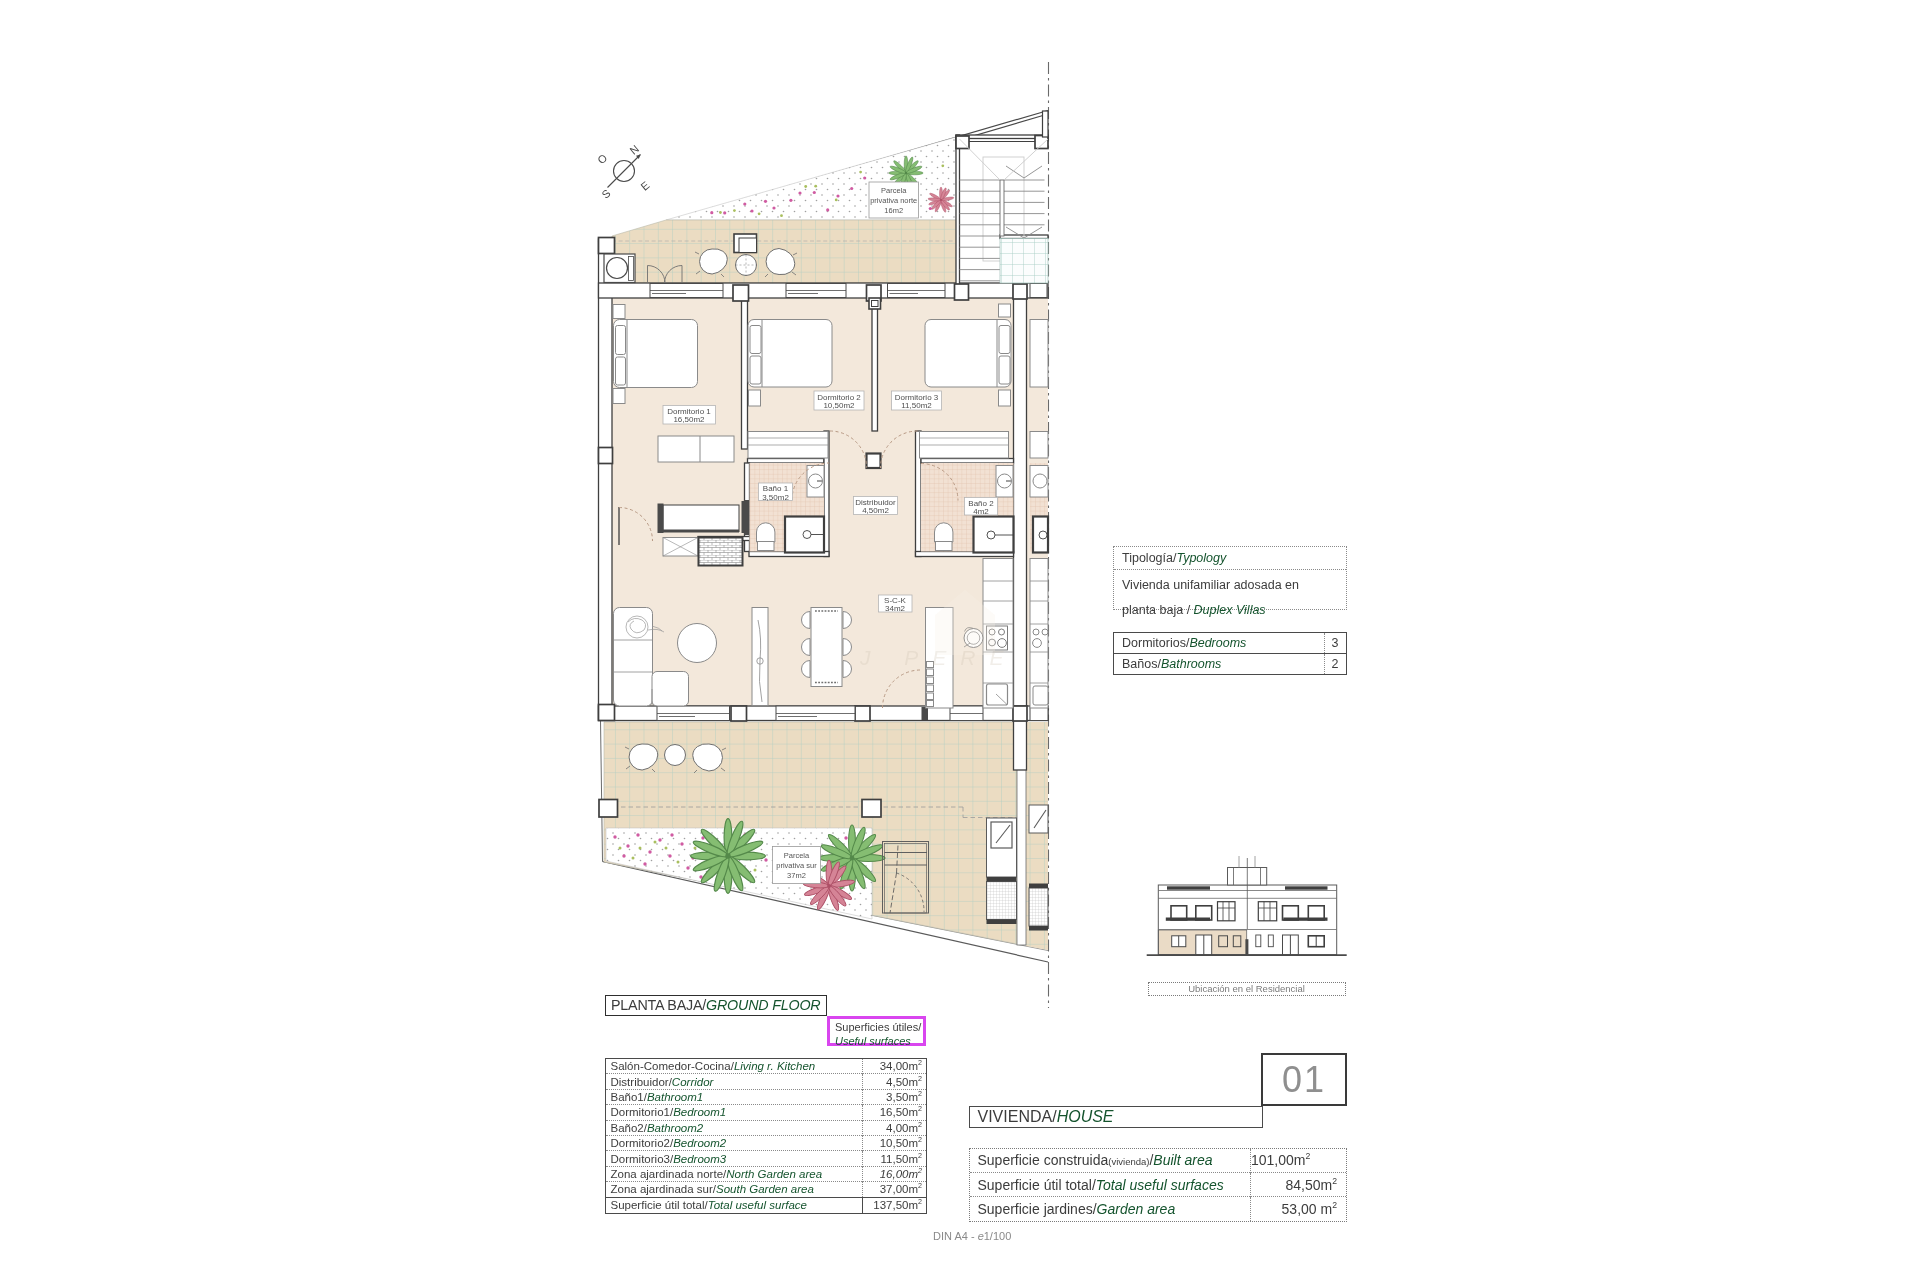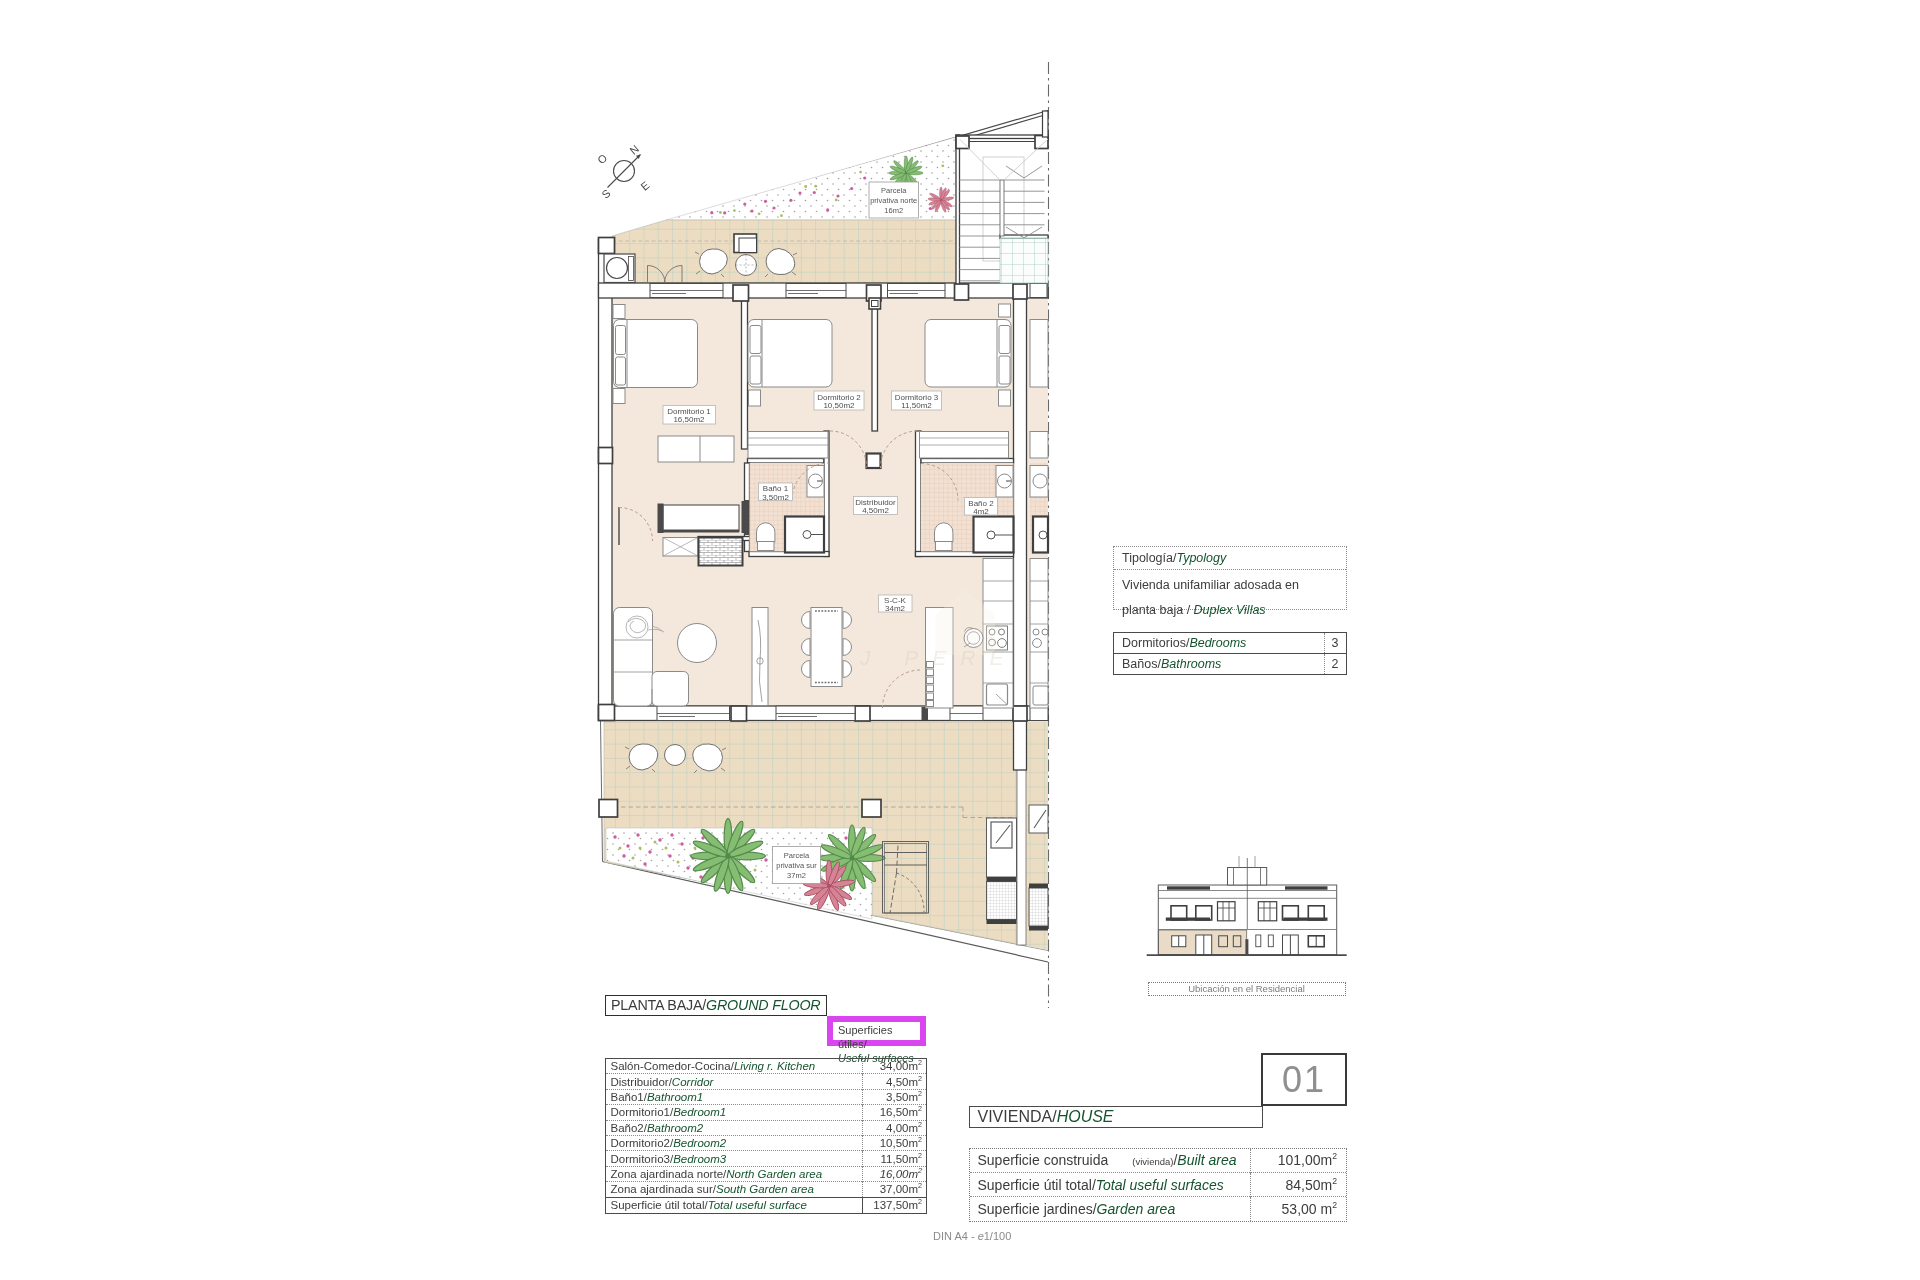--- a/index.html
+++ b/index.html
@@ -771,21 +771,21 @@
 
 <div class="abs" style="left:1113px;top:632px;width:233.5px;height:42.5px;border:1.2px solid #4a4a4a;box-sizing:border-box;font-size:12.5px;">
   <div style="height:20.2px;line-height:20.2px;border-bottom:1px solid #4a4a4a;position:relative;padding-left:8px;"><span class="dark">Dormitorios/</span><span class="gry">Bedrooms</span><span class="dark" style="position:absolute;right:0;width:21px;text-align:center;border-left:1px dotted #8a8a8a;">3</span></div>
   <div style="height:20px;line-height:20px;position:relative;padding-left:8px;"><span class="dark">Baños/</span><span class="gry">Bathrooms</span><span class="dark" style="position:absolute;right:0;width:21px;text-align:center;border-left:1px dotted #8a8a8a;height:20px;">2</span></div>
 </div>
 
 <div class="abs" style="left:1147.5px;top:981.5px;width:198px;height:14px;border:1px dotted #7a7a7a;box-sizing:border-box;font-size:9.5px;line-height:12px;text-align:center;color:#7a7a7a;">Ubicación en el Residencial</div>
 
 <div class="abs" style="left:605px;top:995px;width:222px;height:21px;border:1.6px solid #2e2e2e;box-sizing:border-box;font-size:14.3px;line-height:18.5px;padding-left:5px;letter-spacing:-0.2px;white-space:nowrap;"><span class="dark">PLANTA BAJA/</span><span class="gry">GROUND FLOOR</span></div>
 
-<div class="abs" style="left:827px;top:1016px;width:99px;height:30px;border:6px solid #d946ef;box-sizing:border-box;font-size:11px;line-height:14px;padding:1px 0 0 5px;"><span class="dark">Superficies útiles/</span><br><span class="gry">Useful surfaces</span></div>
+<div class="abs" style="left:827px;top:1016px;width:99px;height:30px;border:3px solid #d946ef;box-sizing:border-box;font-size:11px;line-height:14px;padding:1px 0 0 5px;"><span class="dark">Superficies útiles/</span><br><span class="gry">Useful surfaces</span></div>
 
 <div class="abs" style="left:604.5px;top:1057.5px;width:322.5px;border:1.2px solid #4a4a4a;box-sizing:border-box;font-size:11.5px;">
   <table style="border-collapse:collapse;width:100%;table-layout:fixed;">
     <tbody>
     <tr style="height:15.4px;">
             <td style="padding:0 0 0 5px;border-right:1px dotted #8a8a8a;white-space:nowrap;overflow:hidden;"><span class="dark">Salón-Comedor-Cocina/</span><span class="gry">Living r. Kitchen</span></td>
             <td style="width:59px;text-align:right;padding:0 4px 0 0;white-space:nowrap;" class="dark">34,00m<sup>2</sup></td>
           </tr>
     <tr style="height:15.4px;border-top:1px dotted #8a8a8a;">
             <td style="padding:0 0 0 5px;border-right:1px dotted #8a8a8a;"><span class="dark">Distribuidor/</span><span class="gry">Corridor</span></td>
@@ -828,22 +828,22 @@
 </div>
 
 <div class="abs" style="left:1261px;top:1052.5px;width:86px;height:53.5px;border:2.6px solid #3a3a3a;box-sizing:border-box;font-size:36px;color:#8f8f8f;text-align:center;line-height:49px;letter-spacing:2px;">01</div>
 
 <div class="abs" style="left:968.5px;top:1106px;width:294px;height:22px;border:1px solid #4a4a4a;box-sizing:border-box;font-size:16px;line-height:20px;padding-left:8px;"><span class="dark">VIVIENDA/</span><span class="gry">HOUSE</span></div>
 
 <div class="abs" style="left:968.5px;top:1147.5px;width:378.5px;border:1.2px dotted #7a7a7a;box-sizing:border-box;font-size:14px;">
   <table style="border-collapse:collapse;width:100%;table-layout:fixed;">
     <tbody>
     <tr style="height:24px;">
-            <td style="padding:0 0 0 8px;border-right:1px dotted #8a8a8a;white-space:nowrap;overflow:hidden;"><span class="dark">Superficie construida</span><span class="dark" style="font-size:9.5px;padding-left:24px;">(vivienda)</span><span class="dark">/</span><span class="gry">Built area</span></td>
-            <td style="width:86px;text-align:right;padding:0 9px 0 0;white-space:nowrap;" class="dark">101,00m<sup>2</sup></td>
+            <td style="padding:0 0 0 8px;border-right:1px dotted #8a8a8a;white-space:nowrap;overflow:hidden;"><span class="dark">Superficie construida</span><span class="dark" style="font-size:9.5px;">(vivienda)</span><span class="dark">/</span><span class="gry">Built area</span></td>
+            <td style="width:86px;padding:0 9px 0 0;white-space:nowrap;" class="dark">101,00m<sup>2</sup></td>
           </tr>
     <tr style="height:24px;border-top:1px dotted #8a8a8a;">
             <td style="padding:0 0 0 8px;border-right:1px dotted #8a8a8a;white-space:nowrap;overflow:hidden;"><span class="dark">Superficie útil total/</span><span class="gry">Total useful surfaces</span></td>
             <td style="text-align:right;padding:0 9px 0 0;" class="dark">84,50m<sup>2</sup></td>
           </tr>
     <tr style="height:24px;border-top:1px dotted #8a8a8a;">
             <td style="padding:0 0 0 8px;border-right:1px dotted #8a8a8a;white-space:nowrap;overflow:hidden;"><span class="dark">Superficie jardines/</span><span class="gry">Garden area</span></td>
             <td style="text-align:right;padding:0 9px 0 0;" class="dark">53,00 m<sup>2</sup></td>
           </tr>
     </tbody>

